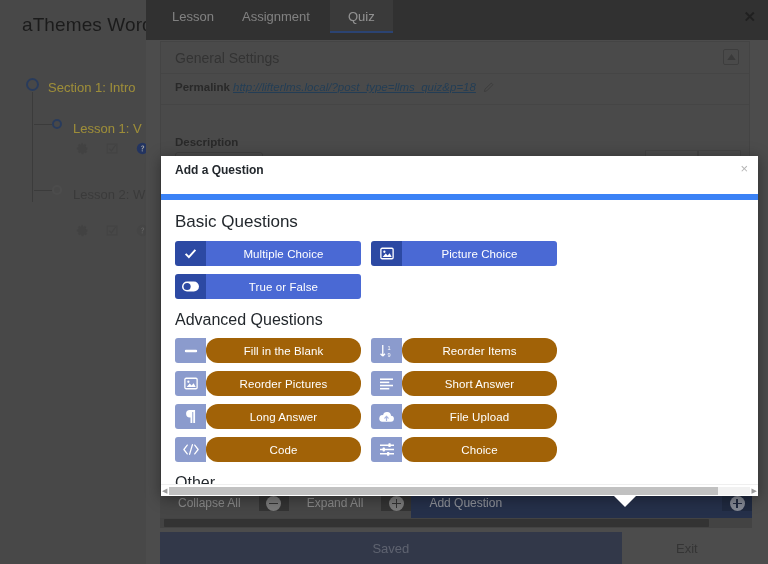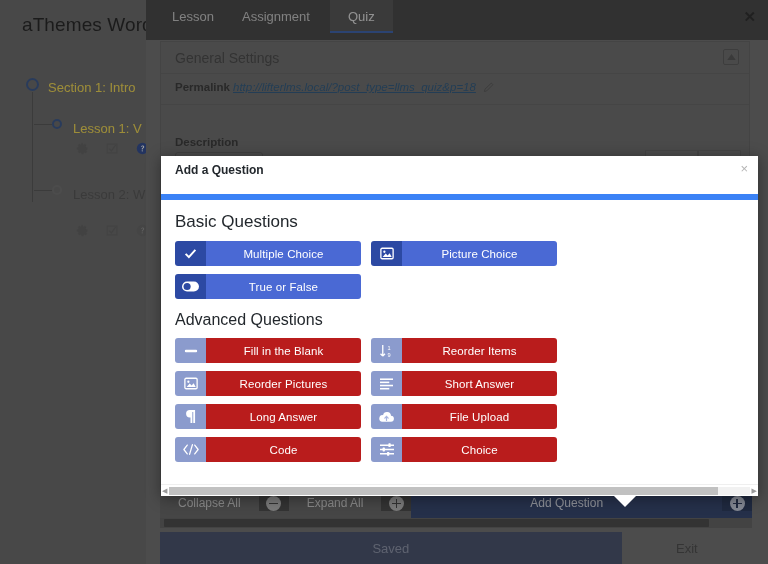--- a/index.html
+++ b/index.html
@@ -127,21 +127,21 @@
 
   
   .builder-toolbar {
     position: absolute; left: 14px; bottom: 46px; right: 16px; height: 30px;
     display: flex; align-items: stretch; background: #5f5f5f;
   }
   .tb-btn {
     display: flex; align-items: center; font-size: 12px; color: #d8d8d8;
     background: #5f5f5f; cursor: pointer;
   }
-  .tb-btn .lbl { flex: 1; text-align: center; padding: 4px 18px; white-space: nowrap; }
+  .tb-btn .lbl { flex: 1; text-align: left; padding: 4px 18px; white-space: nowrap; }
   .tb-btn .sq {
     width: 30px; display: flex; align-items: center; justify-content: center;
     background: #3d3d3d;
   }
   .tb-btn.primary { background: #233866; flex: 1; color: #dfe4f2; }
   .tb-btn.primary .sq { background: #182a52; }
   .circ-ico {
     width: 15px; height: 15px; border-radius: 50%; background: #bdbdbd;
     position: relative;
   }
@@ -226,21 +226,21 @@
     width: 31px; display: flex; align-items: center; justify-content: center;
     flex: 0 0 31px;
   }
   .qbtn .tx {
     flex: 1; display: flex; align-items: center; justify-content: center;
     font-size: 11.5px; color: #fff; letter-spacing: .1px;
   }
   .qbtn.enabled .ic { background: #2c49a3; }
   .qbtn.enabled .tx { background: #4a69d4; }
   .qbtn.disabled .ic { background: #8b9bcd; }
-  .qbtn.disabled .tx { background: #b91c1c; }
+  .qbtn.disabled .tx { background: #a16207; border-radius: 12px; }
   .qbtn svg { display: block; }
 
   .modal-scroll {
     flex: 0 0 12px; background: #fff; position: relative;
     border-top: 1px solid #efefef;
   }
   .modal-scroll .track {
     position: absolute; left: 8px; right: 8px; top: 2px; height: 8px;
     background: #f1f1f1;
   }
@@ -530,20 +530,21 @@
                 <rect x="8.4" y="0.3" width="2.3" height="3.8" rx=".6"></rect>
                 <rect x="2.6" y="4.6" width="2.3" height="3.8" rx=".6"></rect>
                 <rect x="7" y="8.9" width="2.3" height="3.8" rx=".6"></rect>
               </g>
             </svg>
         </span>
         <span class="tx">Choice</span>
       </div>
     </div>
 
+    <div class="sec-title small" style="margin-top:12px;">Other</div>
 
   </div>
 
   <div class="modal-scroll">
     <div class="track"></div>
     <div class="thumb"></div>
     <div class="arr l">◀</div>
     <div class="arr r">▶</div>
   </div>
 </div>

